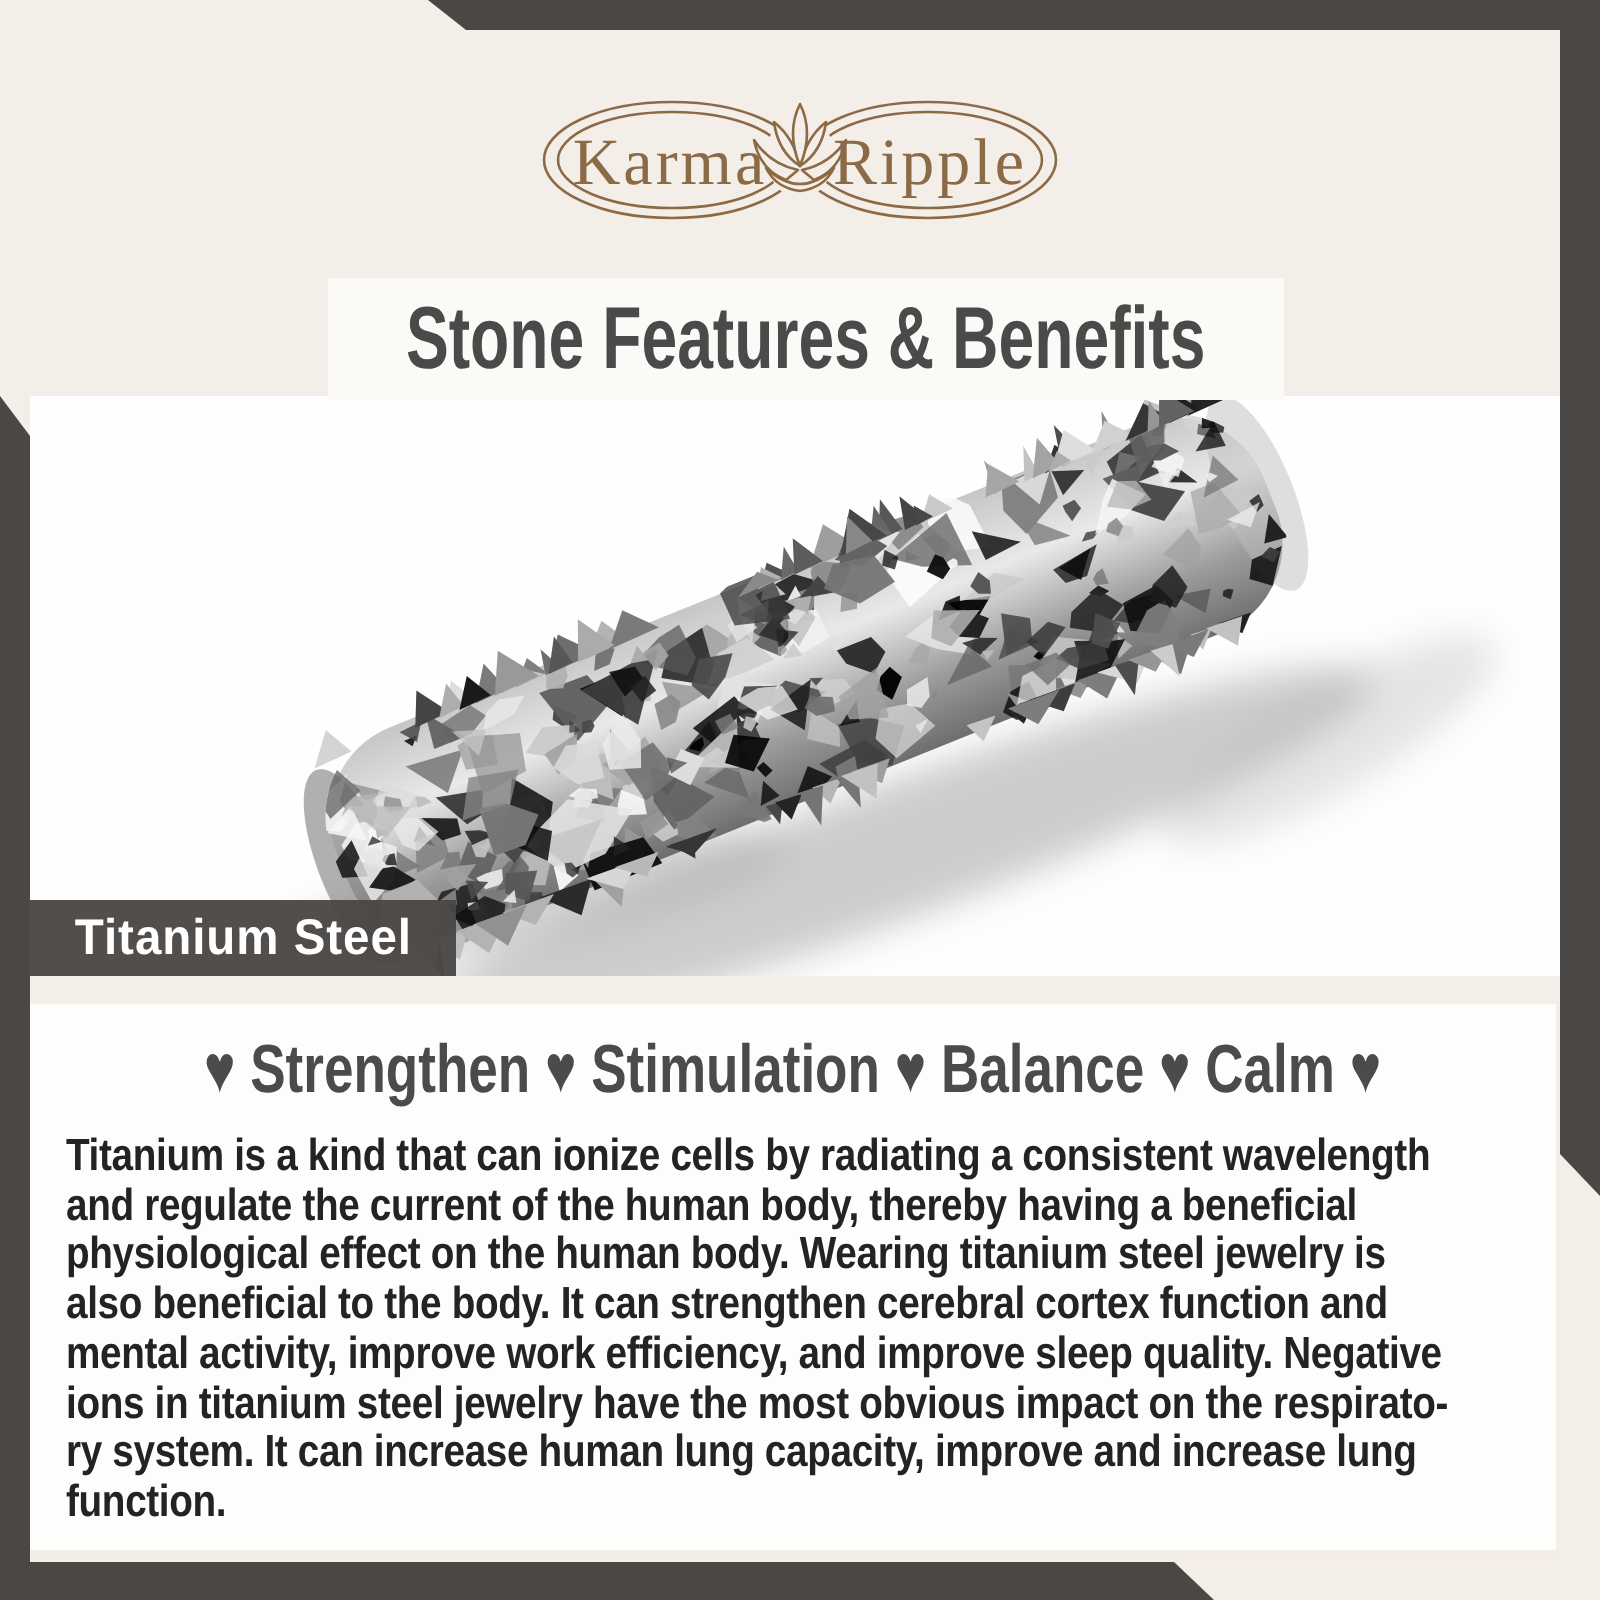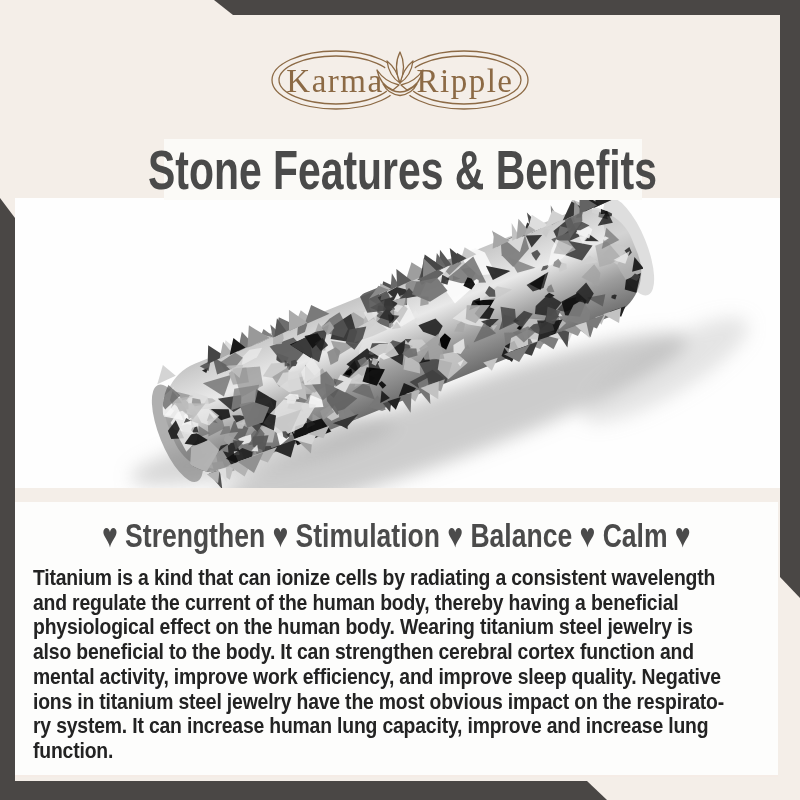--- a/index.html
+++ b/index.html
@@ -33,21 +33,21 @@
   .accents{position:absolute;left:0;top:0;width:800px;height:800px;z-index:3;pointer-events:none;}
   
   .logo{position:absolute;left:250px;top:36px;width:300px;height:88px;z-index:2;}
   
   .heading-band{
     position:absolute;left:164px;top:139px;width:478px;height:61px;
     background:var(--band-white);z-index:2;
     display:flex;align-items:center;justify-content:center;
   }
   .heading-band h1{
-    margin:0;font-size:56px;font-weight:bold;color:var(--title-gray);
+    margin:0;font-size:44px;font-weight:bold;color:var(--title-gray);
     letter-spacing:0;white-space:nowrap;
   }
   .heading-band h1 span{display:inline-block;transform:scaleX(.73);transform-origin:center;}
   
   .stone-label{
     position:absolute;left:15px;top:450px;width:213px;height:38px;z-index:5;
     background:rgba(74,71,69,.96);
     display:flex;align-items:center;justify-content:center;
   }
   .stone-label span{
@@ -516,14 +516,17 @@
       </g>
     </g>
     <text x="85" y="56" text-anchor="middle" font-family="Liberation Serif, DejaVu Serif, serif" font-size="33" letter-spacing="1.5" fill="var(--logo-brown)">Karma</text>
     <text x="215" y="56" text-anchor="middle" font-family="Liberation Serif, DejaVu Serif, serif" font-size="33" letter-spacing="1.5" fill="var(--logo-brown)">Ripple</text>
   </svg>
 
   <div class="heading-band">
     <h1><span>Stone Features &amp; Benefits</span></h1>
   </div>
 
+  <div class="stone-label">
+    <span>Titanium Steel</span>
+  </div>
 
 </div>
 
 </body></html>

